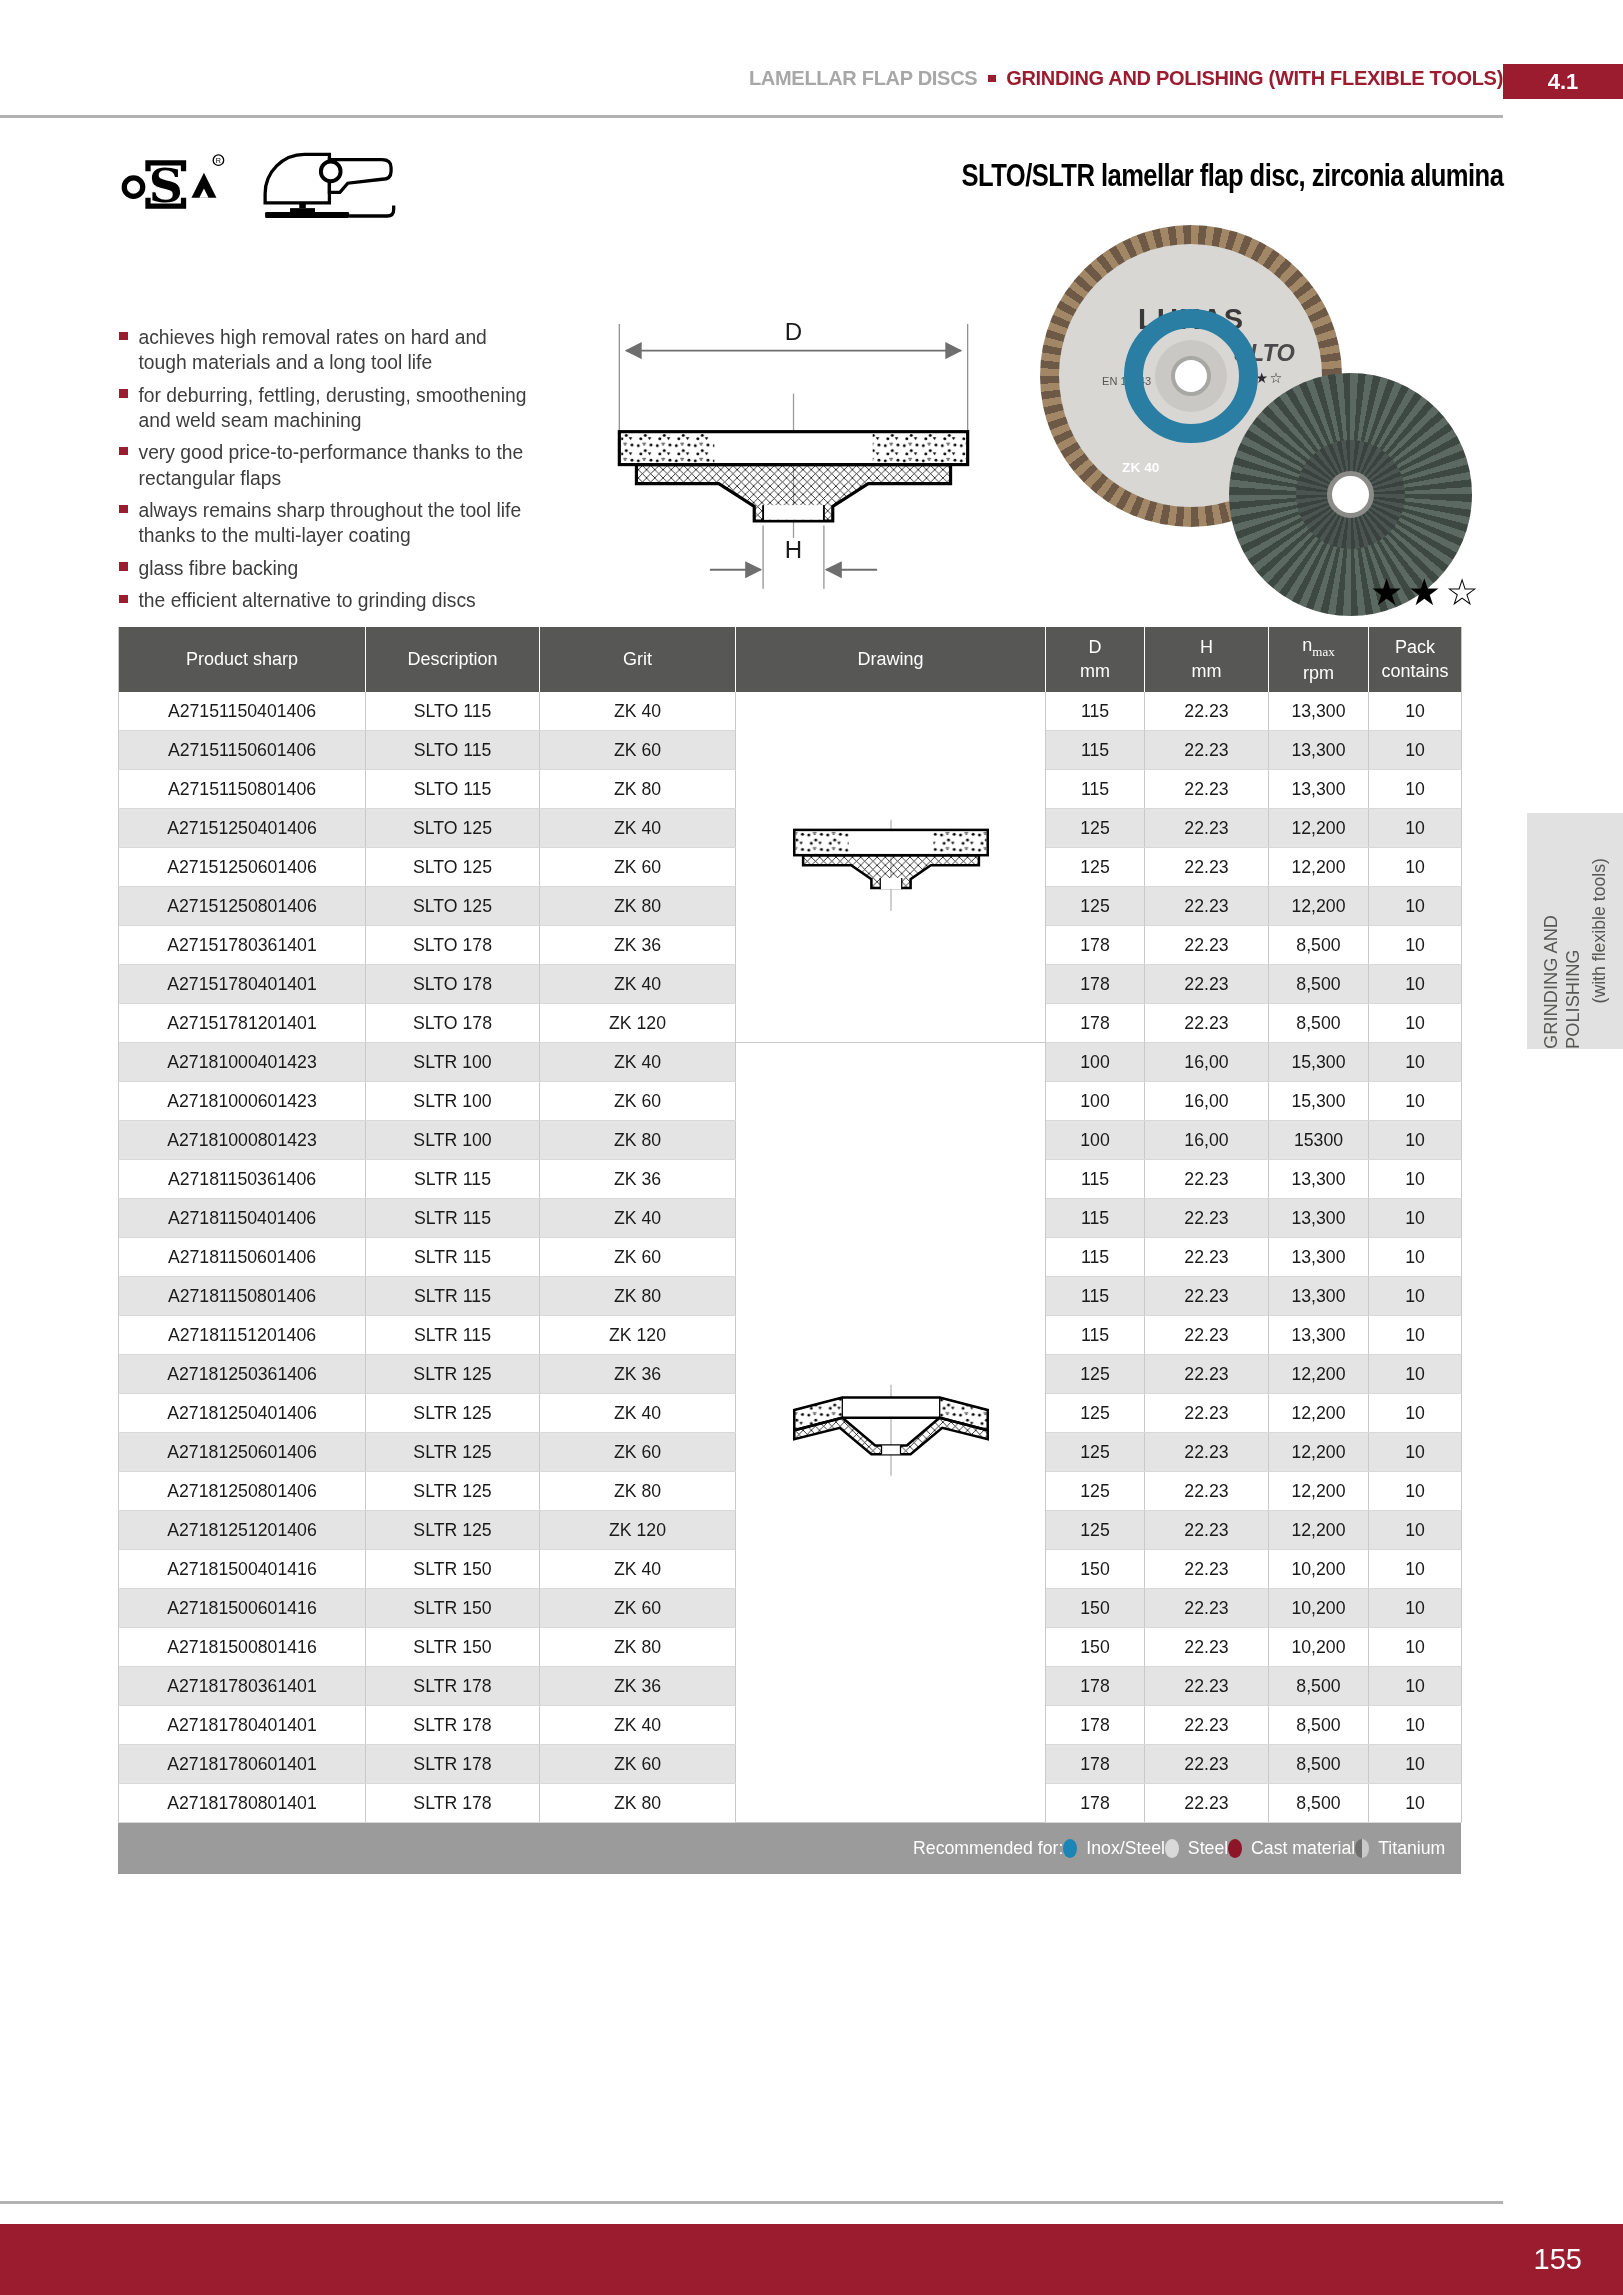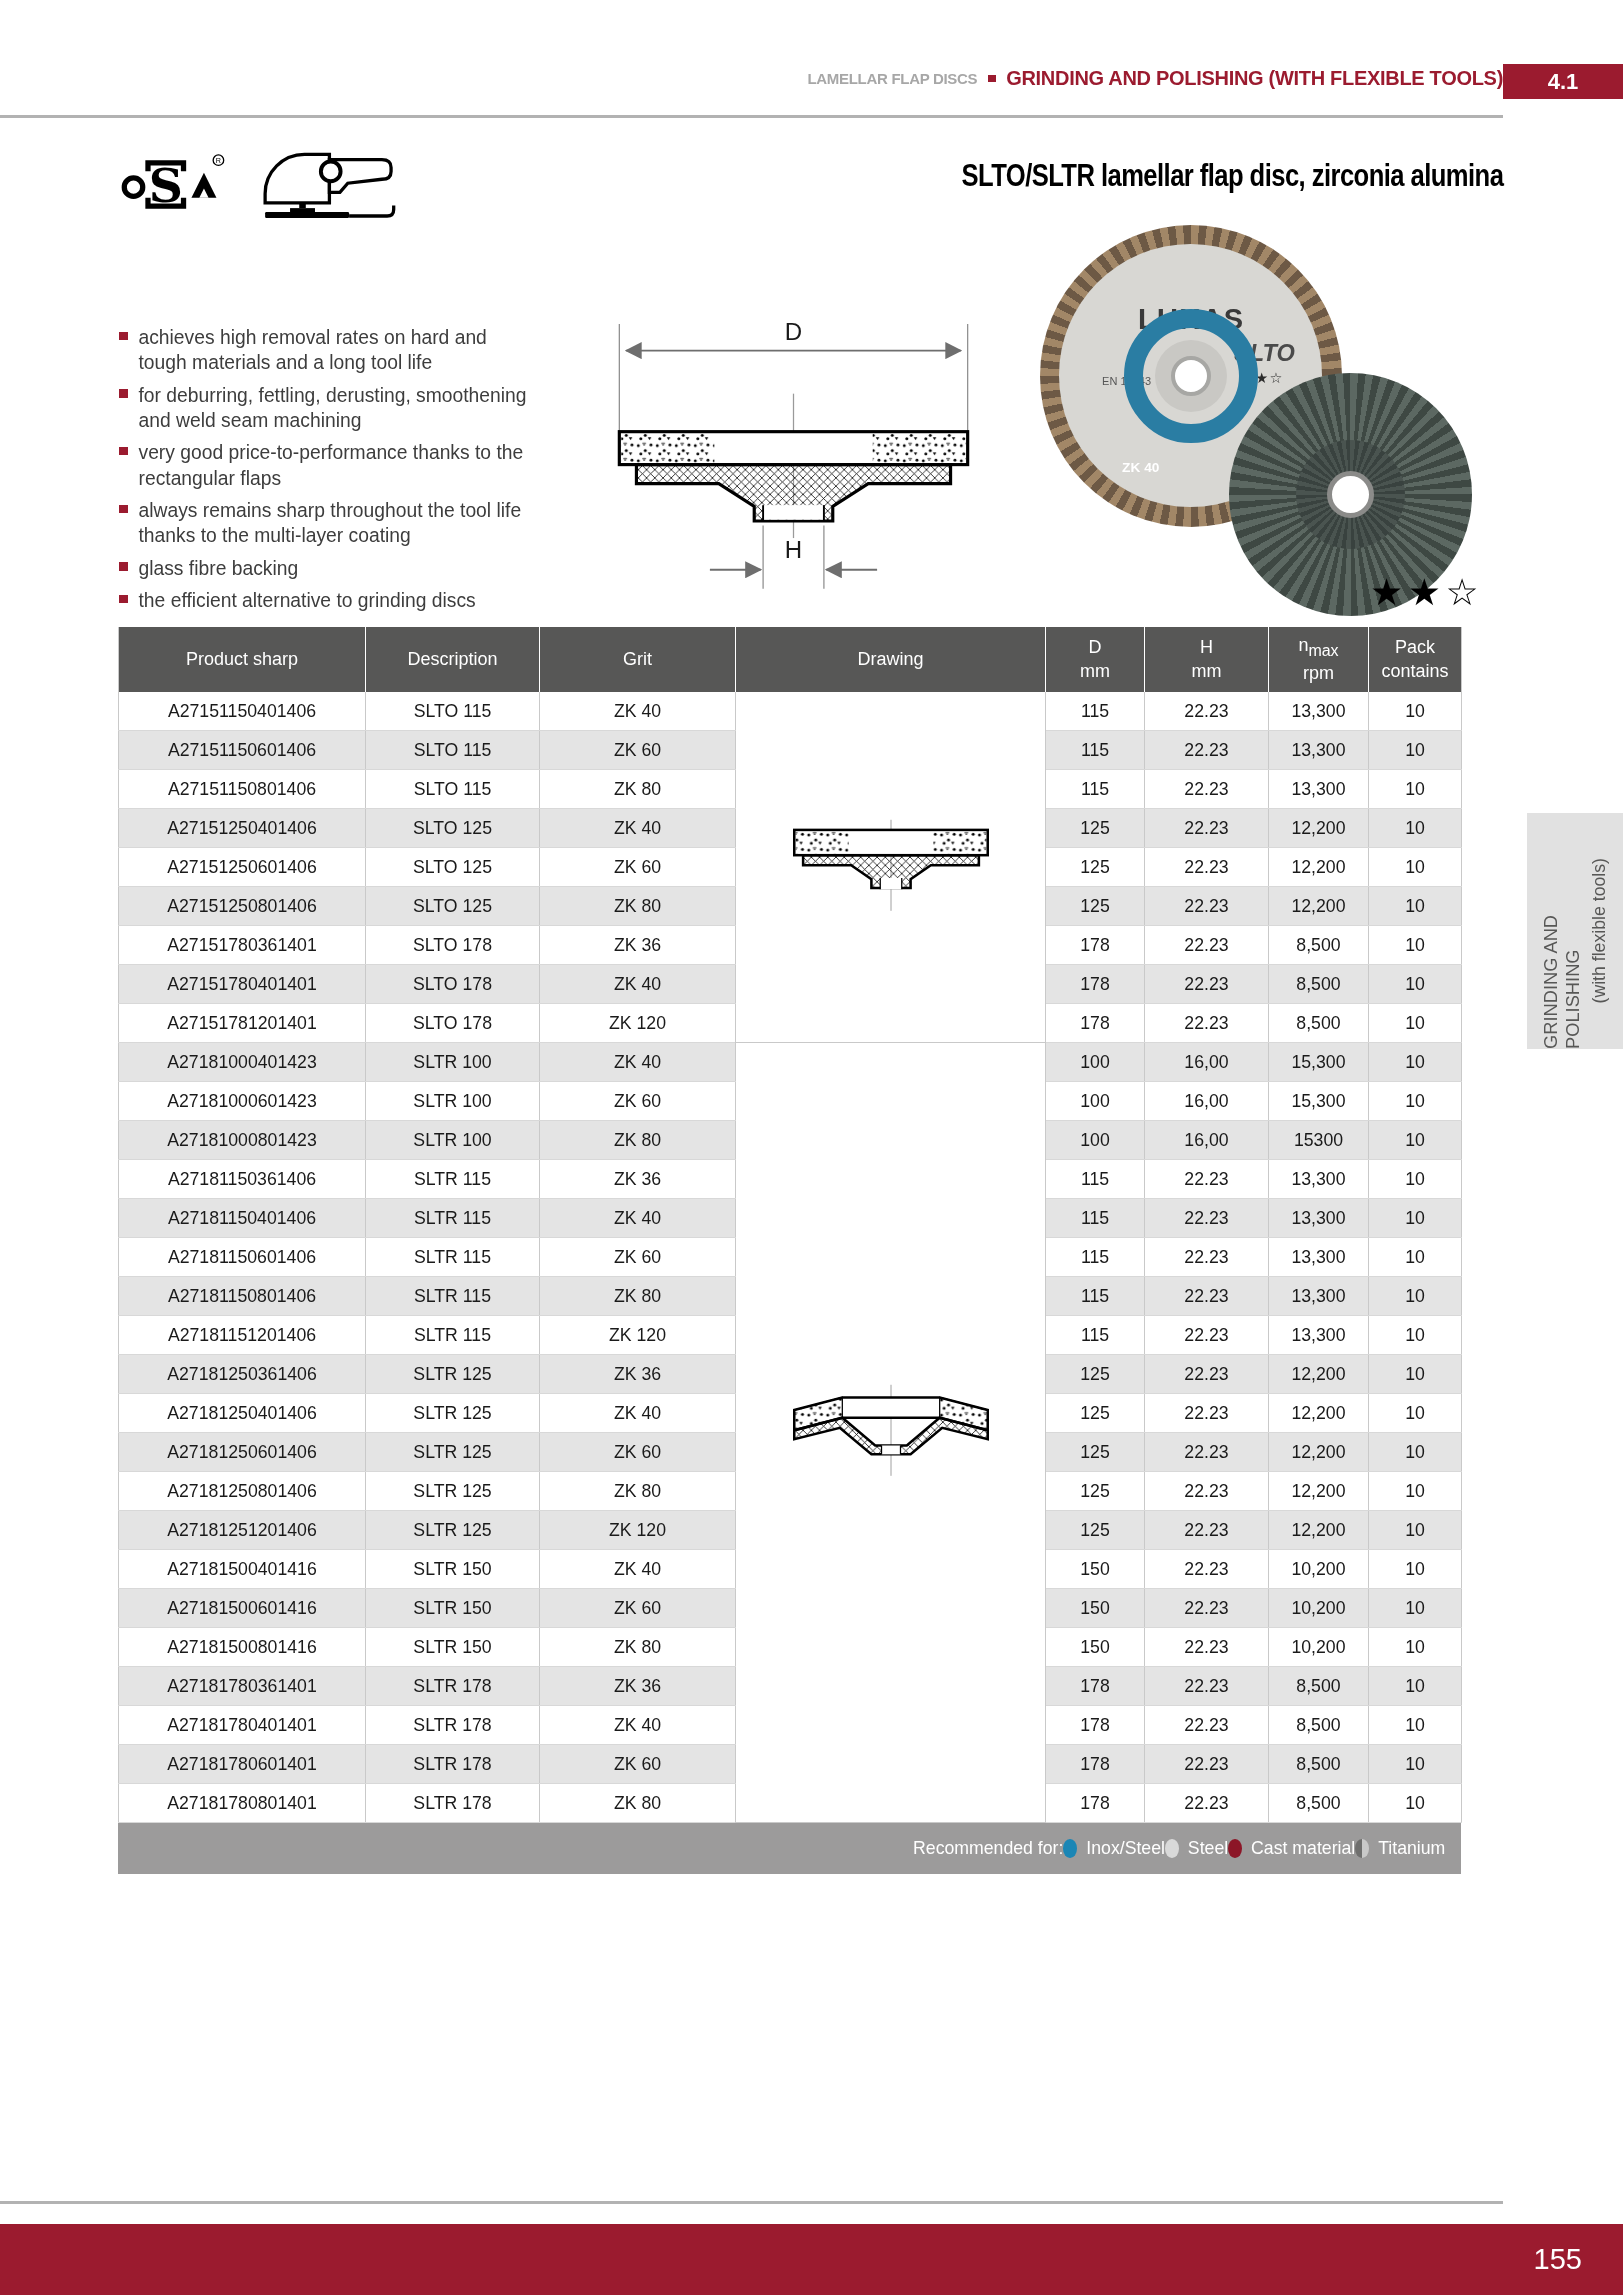--- a/index.html
+++ b/index.html
@@ -1,21 +1,21 @@
 <!DOCTYPE html>
 <html style="font-size:10.5px"><head>
 <meta charset="utf-8">
 <style>
   html,body{margin:0;padding:0;background:#ffffff;}
   body{width:1623px;height:2295px;position:relative;font-family:"Liberation Sans",sans-serif;overflow:hidden;}
   .page{position:absolute;inset:0;}
 
   
   .header-line{position:absolute;top:67px;right:120px;display:flex;align-items:center;gap:10.5px;white-space:nowrap;}
-  .header-section{font-size:15px;font-weight:700;letter-spacing:-0.3px;color:#a7a7a7;}
+  .header-section{font-size:20px;font-weight:700;letter-spacing:-0.3px;color:#a7a7a7;}
   .header-sep{width:7.9px;height:7.9px;background:#9b1b2f;}
   .header-chapter{font-size:20px;font-weight:700;letter-spacing:-0.3px;color:#9b1b2f;}
   .chapter-box{position:absolute;top:64px;right:0;width:120px;height:35px;background:#9b1b2f;color:#fff;
     display:flex;align-items:center;justify-content:center;font-size:22px;font-weight:700;}
   .rule-top{position:absolute;top:115px;left:0;width:1503px;height:3.3px;background:#b2b2b2;}
 
   
   .logos{position:absolute;top:145px;left:118px;display:flex;align-items:flex-start;gap:23.6px;}
   .page-title{position:absolute;top:157px;right:120px;font-size:32px;font-weight:700;color:#000;
     white-space:nowrap;transform:scaleX(0.80);transform-origin:100% 50%;letter-spacing:-0.7px;}
@@ -50,21 +50,21 @@
 
   .rating{position:absolute;top:571px;left:1370px;font-size:37px;letter-spacing:4.6px;color:#000;}
 
   
   .catalog{position:absolute;top:627px;left:118px;width:1343px;}
   table{border-collapse:collapse;table-layout:fixed;width:1343px;border-left:0.7px solid #c9c9c9;border-right:0.7px solid #c9c9c9;}
   thead th{background:#575756;color:#fff;font-weight:400;font-size:18px;height:65px;vertical-align:middle;
     border-right:1.3px solid #fff;padding:0;}
   thead th:last-child{border-right:none;}
   thead th .l2{font-size:18px;margin-top:2.6px;}
-  thead th sub{font-size:16px;}
+  thead th sub{font-size:13px;font-family:Liberation Serif, serif;}
   tbody td{height:38px;padding:0;text-align:center;font-size:17.7px;color:#1a1a1a;
     border-right:0.7px solid #c9c9c9;border-bottom:0.7px solid #d8d8d8;background:#fff;}
   tbody td:last-child{border-right:none;}
   tbody tr:nth-child(even) td{background:#e4e4e4;}
   tbody td.drawing-cell{background:#fff !important;vertical-align:middle;text-align:center;border-bottom:0.7px solid #c9c9c9;}
 
   
   .legend-bar{width:1343px;height:51px;background:#9c9b9b;display:flex;align-items:center;justify-content:flex-end;
     color:#fff;font-size:17.7px;padding-right:15.7px;box-sizing:border-box;}
   .legend-item{display:flex;align-items:center;gap:9.2px;}

